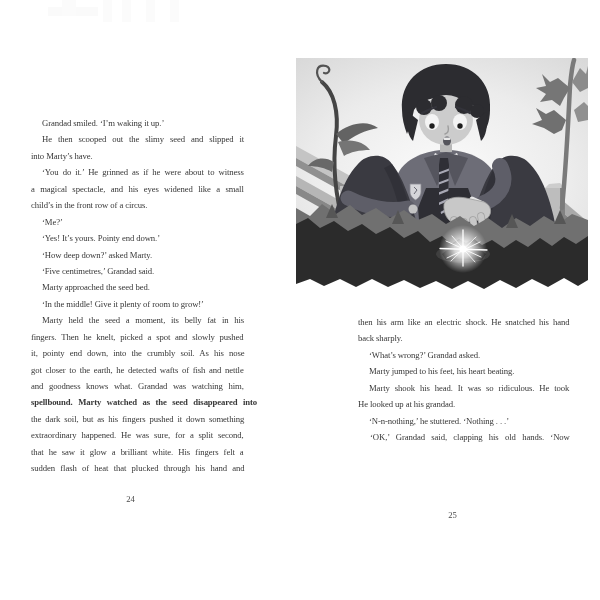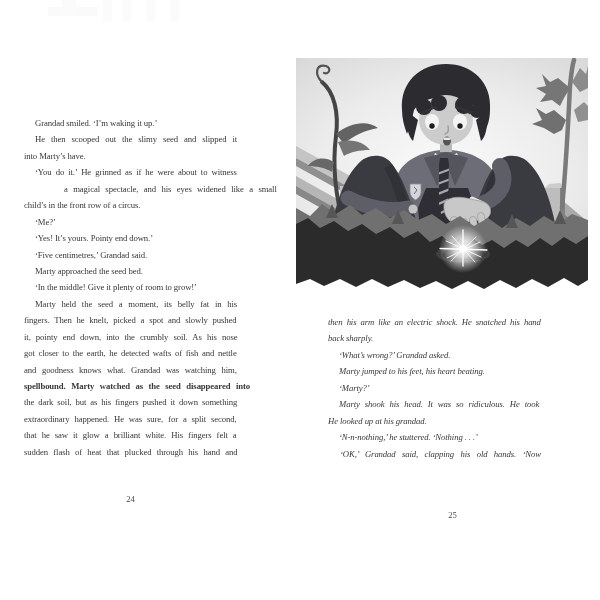--- a/index.html
+++ b/index.html
@@ -22,29 +22,30 @@
 <div>
   <div class="artifact" style="left:48px;top:7px;width:50px;height:9px;"></div>
   <div class="artifact" style="left:62px;top:0;width:14px;height:16px;background:#fbfbfb;"></div>
   <div class="artifact" style="left:103px;top:0;width:9px;height:22px;background:#fbfbfb;"></div>
   <div class="artifact" style="left:122px;top:0;width:9px;height:22px;background:#fbfbfb;"></div>
   <div class="artifact" style="left:146px;top:0;width:9px;height:22px;background:#fbfbfb;"></div>
   <div class="artifact" style="left:170px;top:0;width:9px;height:22px;background:#fbfbfb;"></div>
 </div>
 
 <div>
-  <div class="page-text" style="left:24px;top:115px;width:213px;">
+  <div class="page-text" style="left:31px;top:115px;width:213px;">
       <div class="line"><span style="margin-left: 11px;">Grandad smiled. ‘I’m waking it up.’</span></div>
       <div class="line"><span style="margin-left: 11px; word-spacing: 3.89px;">He then scooped out the slimy seed and slipped it</span></div>
       <div class="line"><span>into Marty’s have.</span></div>
       <div class="line"><span style="margin-left: 11px; word-spacing: 2px;">‘You do it.’ He grinned as if he were about to witness</span></div>
-      <div class="line"><span style="word-spacing: 3.33px; margin-left: 40px;">a magical spectacle, and his eyes widened like a small</span></div>
+      <div class="line"><span style="word-spacing: 3.33px;">a magical spectacle, and his eyes widened like a small</span></div>
       <div class="line"><span>child’s in the front row of a circus.</span></div>
       <div class="line"><span style="margin-left: 11px;">‘Me?’</span></div>
       <div class="line"><span style="margin-left: 11px;">‘Yes! It’s yours. Pointy end down.’</span></div>
+      <div class="line"><span style="margin-left: 11px;">‘How deep down?’ asked Marty.</span></div>
       <div class="line"><span style="margin-left: 11px;">‘Five centimetres,’ Grandad said.</span></div>
       <div class="line"><span style="margin-left: 11px;">Marty approached the seed bed.</span></div>
       <div class="line"><span style="margin-left: 11px;">‘In the middle! Give it plenty of room to grow!’</span></div>
       <div class="line"><span style="margin-left: 11px; word-spacing: 3.7px;">Marty held the seed a moment, its belly fat in his</span></div>
       <div class="line"><span style="word-spacing: 2.78px;">fingers. Then he knelt, picked a spot and slowly pushed</span></div>
       <div class="line"><span style="word-spacing: 3.1px;">it, pointy end down, into the crumbly soil. As his nose</span></div>
       <div class="line"><span style="word-spacing: 1.64px;">got closer to the earth, he detected wafts of fish and nettle</span></div>
       <div class="line"><span style="word-spacing: 3.57px;">and goodness knows what. Grandad was watching him,</span></div>
       <div class="line"><span style="word-spacing: 3.43px; font-weight: bold;">spellbound. Marty watched as the seed disappeared into</span></div>
       <div class="line"><span style="word-spacing: 1.9px;">the dark soil, but as his fingers pushed it down something</span></div>
@@ -205,25 +206,24 @@
         <line x1="144" y1="190.5" x2="191" y2="192" stroke-width="1.3"></line>
         <line x1="150" y1="183" x2="185" y2="199" stroke-width="0.9"></line>
         <line x1="151" y1="200" x2="184" y2="184" stroke-width="0.9"></line>
         <line x1="156" y1="178" x2="179" y2="204" stroke-width="0.8"></line>
         <line x1="155" y1="203" x2="180" y2="179" stroke-width="0.8"></line>
       </g>
       <circle cx="167" cy="191" r="3.6" fill="#ffffff"></circle>
     </g>
   </svg>
 
-  <div class="page-text" style="left:328px;top:314px;width:211px;font-style:italic;">
+  <div class="page-text" style="left:358px;top:314px;width:211px;">
       <div class="line"><span style="word-spacing: 2px;">then his arm like an electric shock. He snatched his hand</span></div>
       <div class="line"><span>back sharply.</span></div>
       <div class="line"><span style="margin-left: 11px;">‘What’s wrong?’ Grandad asked.</span></div>
       <div class="line"><span style="margin-left: 11px;">Marty jumped to his feet, his heart beating.</span></div>
-      <div class="line"><span style="margin-left: 11px;">‘Marty?’</span></div>
       <div class="line"><span style="margin-left: 11px; word-spacing: 2.89px;">Marty shook his head. It was so ridiculous. He took</span></div>
       <div class="line"><span>He looked up at his grandad.</span></div>
       <div class="line"><span style="margin-left: 11px;">‘N-n-nothing,’ he stuttered. ‘Nothing . . .’</span></div>
       <div class="line"><span style="margin-left: 12px; word-spacing: 4.29px;">‘OK,’ Grandad said, clapping his old hands. ‘Now</span></div>
     </div>
   <div class="page-number" style="left:347px;top:510px;width:211px;">25</div>
 </div>
 
 </body></html>

